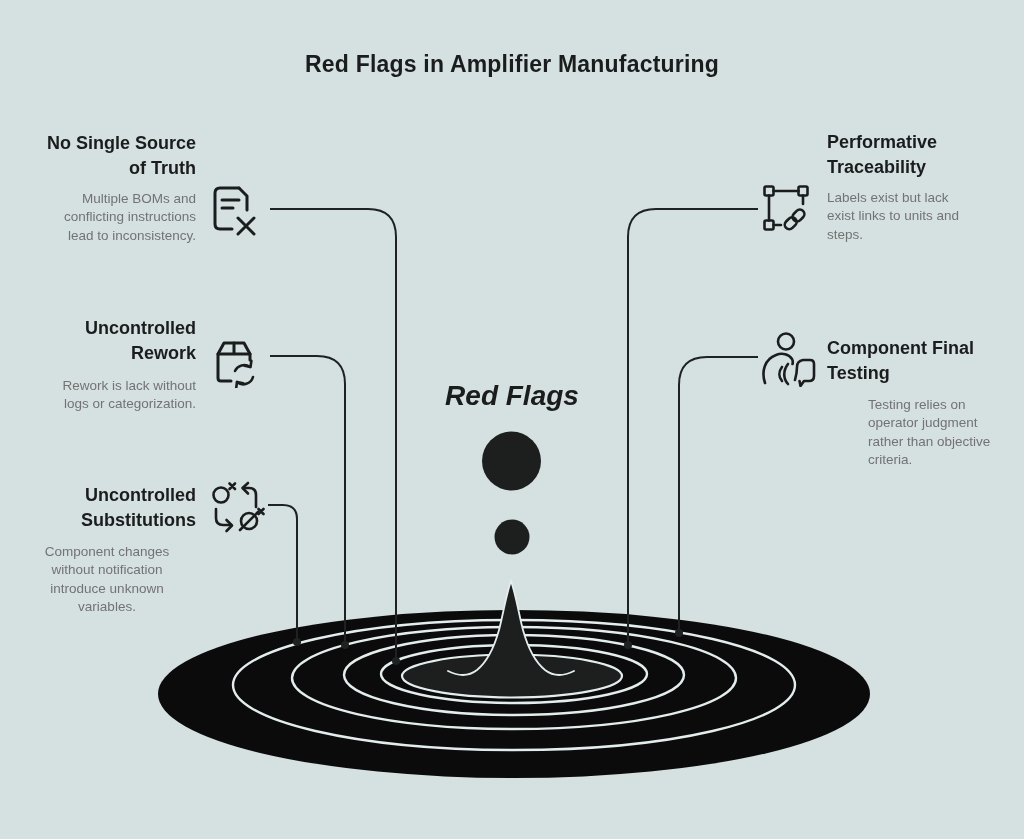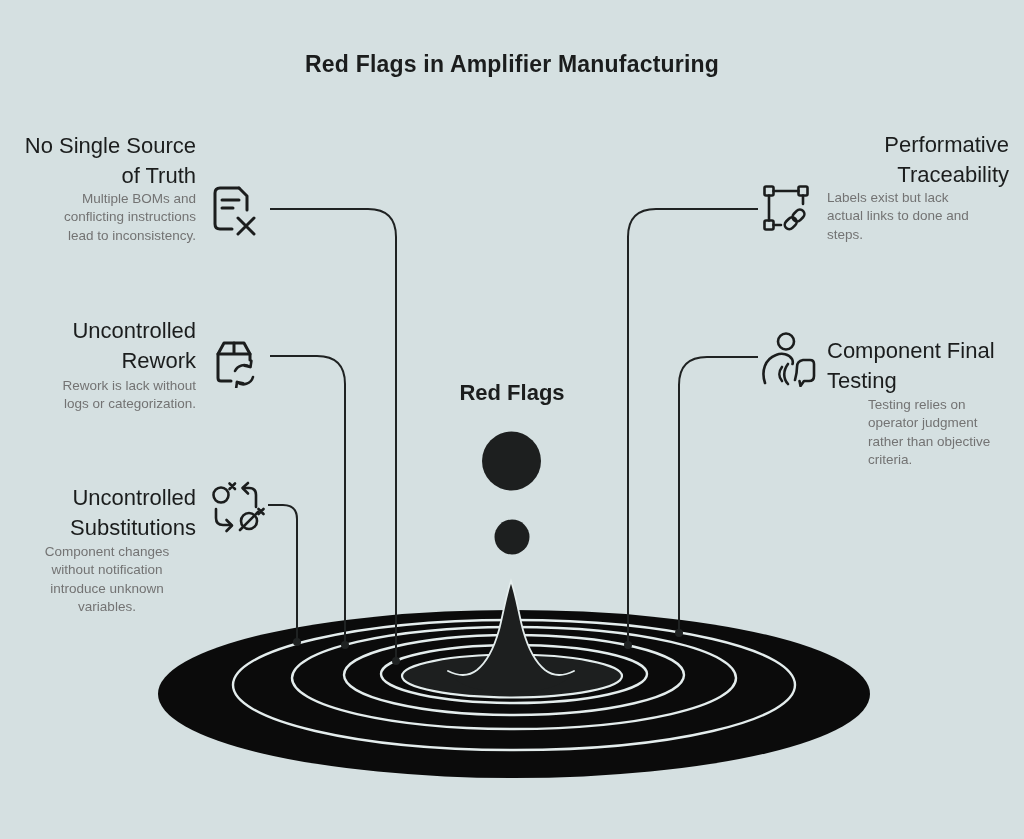--- a/index.html
+++ b/index.html
@@ -12,29 +12,29 @@
     position:relative;width:1024px;height:839px;overflow:hidden;
     background:var(--background);color:var(--ink);
     font-family:"Liberation Sans",sans-serif;
   }
   .title{
     position:absolute;top:51px;left:0;width:100%;text-align:center;
     font-size:23px;font-weight:700;letter-spacing:.2px;
   }
   .center-label{
     position:absolute;top:380px;left:412px;width:200px;text-align:center;
-    font-size:22px;font-weight:700;
+    font-size:28px;font-weight:700;font-style:italic;
   }
-  .heading{position:absolute;font-size:22px;font-weight:400;line-height:1.38;white-space:pre-line;}
+  .heading{position:absolute;font-size:18px;font-weight:700;line-height:1.38;white-space:pre-line;}
   .body{position:absolute;font-size:13.5px;line-height:1.37;white-space:pre-line;color:#737373;}
   .al-r{text-align:right;}
   .h1{left:18px;top:131px;width:178px;} .b1{left:18px;top:190px;width:178px;}
   .h2{left:18px;top:316px;width:178px;} .b2{left:18px;top:377px;width:178px;}
   .h3{left:18px;top:483px;width:178px;} .b3{left:18px;top:543px;width:178px;text-align:center;}
-  .h4{left:827px;top:130px;width:182px;text-align:right;} .b4{left:827px;top:189px;width:182px;}
+  .h4{left:827px;top:130px;width:182px;} .b4{left:827px;top:189px;width:182px;}
   .h5{left:827px;top:336px;width:182px;} .b5{left:827px;top:396px;width:182px;margin-left:41px;}
   .icon{position:absolute;display:block;}
   .icon svg{display:block;width:100%;height:100%;}
   .ic1{left:206px;top:182px;width:54px;height:56px;}
   .ic2{left:206px;top:334px;width:60px;height:54px;}
   .ic3{left:209px;top:481px;width:56px;height:52px;}
   .ic4{left:761px;top:183px;width:56px;height:54px;}
   .ic5{left:759px;top:331px;width:58px;height:56px;}
   .stroke{fill:none;stroke:var(--ink);stroke-width:3;stroke-linecap:round;stroke-linejoin:round;}
   .stroke-thin{fill:none;stroke:var(--ink);stroke-width:2.6;stroke-linecap:round;stroke-linejoin:round;}
@@ -140,21 +140,21 @@
         <path class="stroke-thin" d="M 31 49 L 49 31"></path>
         <path class="stroke-thin" d="M 49.5 28 L 54.5 33 M 54.5 28 L 49.5 33"></path>
       </svg>
     </span>
   </section>
 
   <section>
     <div class="heading h4">Performative
 Traceability</div>
     <div class="body b4">Labels exist but lack
-actual links to done and
+exist links to units and
 steps.</div>
     <span class="icon ic4">
       <svg viewBox="0 0 56 54">
         <rect class="stroke-thin" x="3.5" y="3.5" width="9" height="9" rx="1.5"></rect>
         <rect class="stroke-thin" x="37.5" y="3.5" width="9" height="9" rx="1.5"></rect>
         <rect class="stroke-thin" x="3.5" y="37.5" width="9" height="9" rx="1.5"></rect>
         <path class="stroke-thin" d="M 12.5 8 H 37.5 M 8 12.5 V 37.5 M 42 12.5 V 21 M 12.5 42 H 20"></path>
         <g transform="rotate(-45 35 35)">
           <rect class="stroke-thin" x="21" y="30.5" width="13" height="9" rx="4.5"></rect>
           <rect class="stroke-thin" x="32" y="30.5" width="13" height="9" rx="4.5"></rect>

